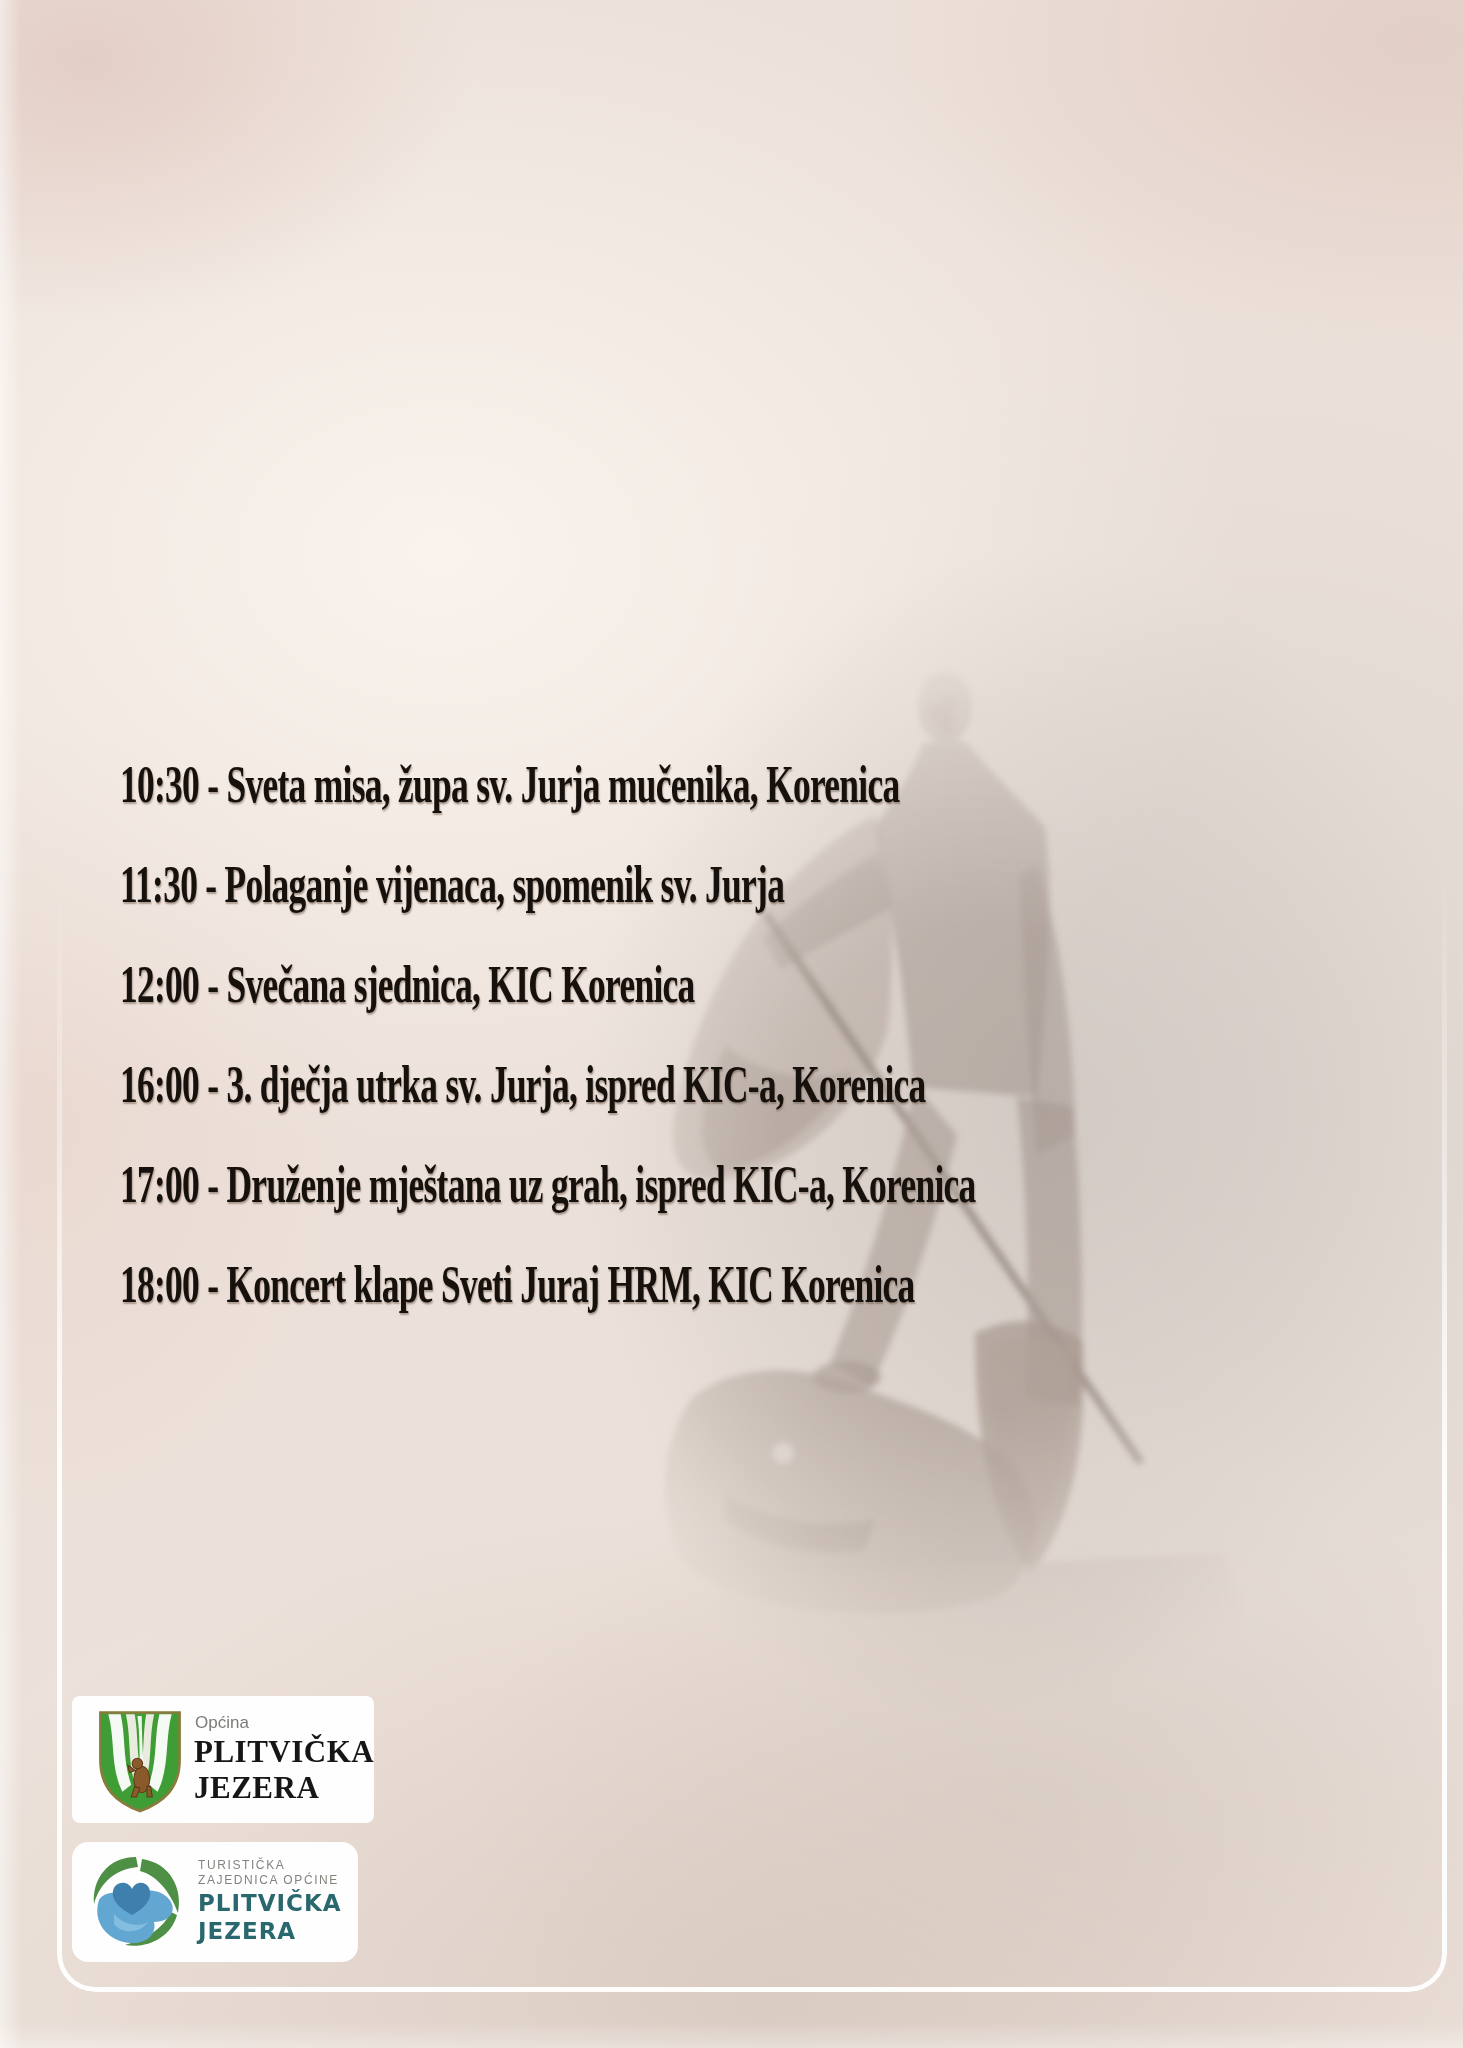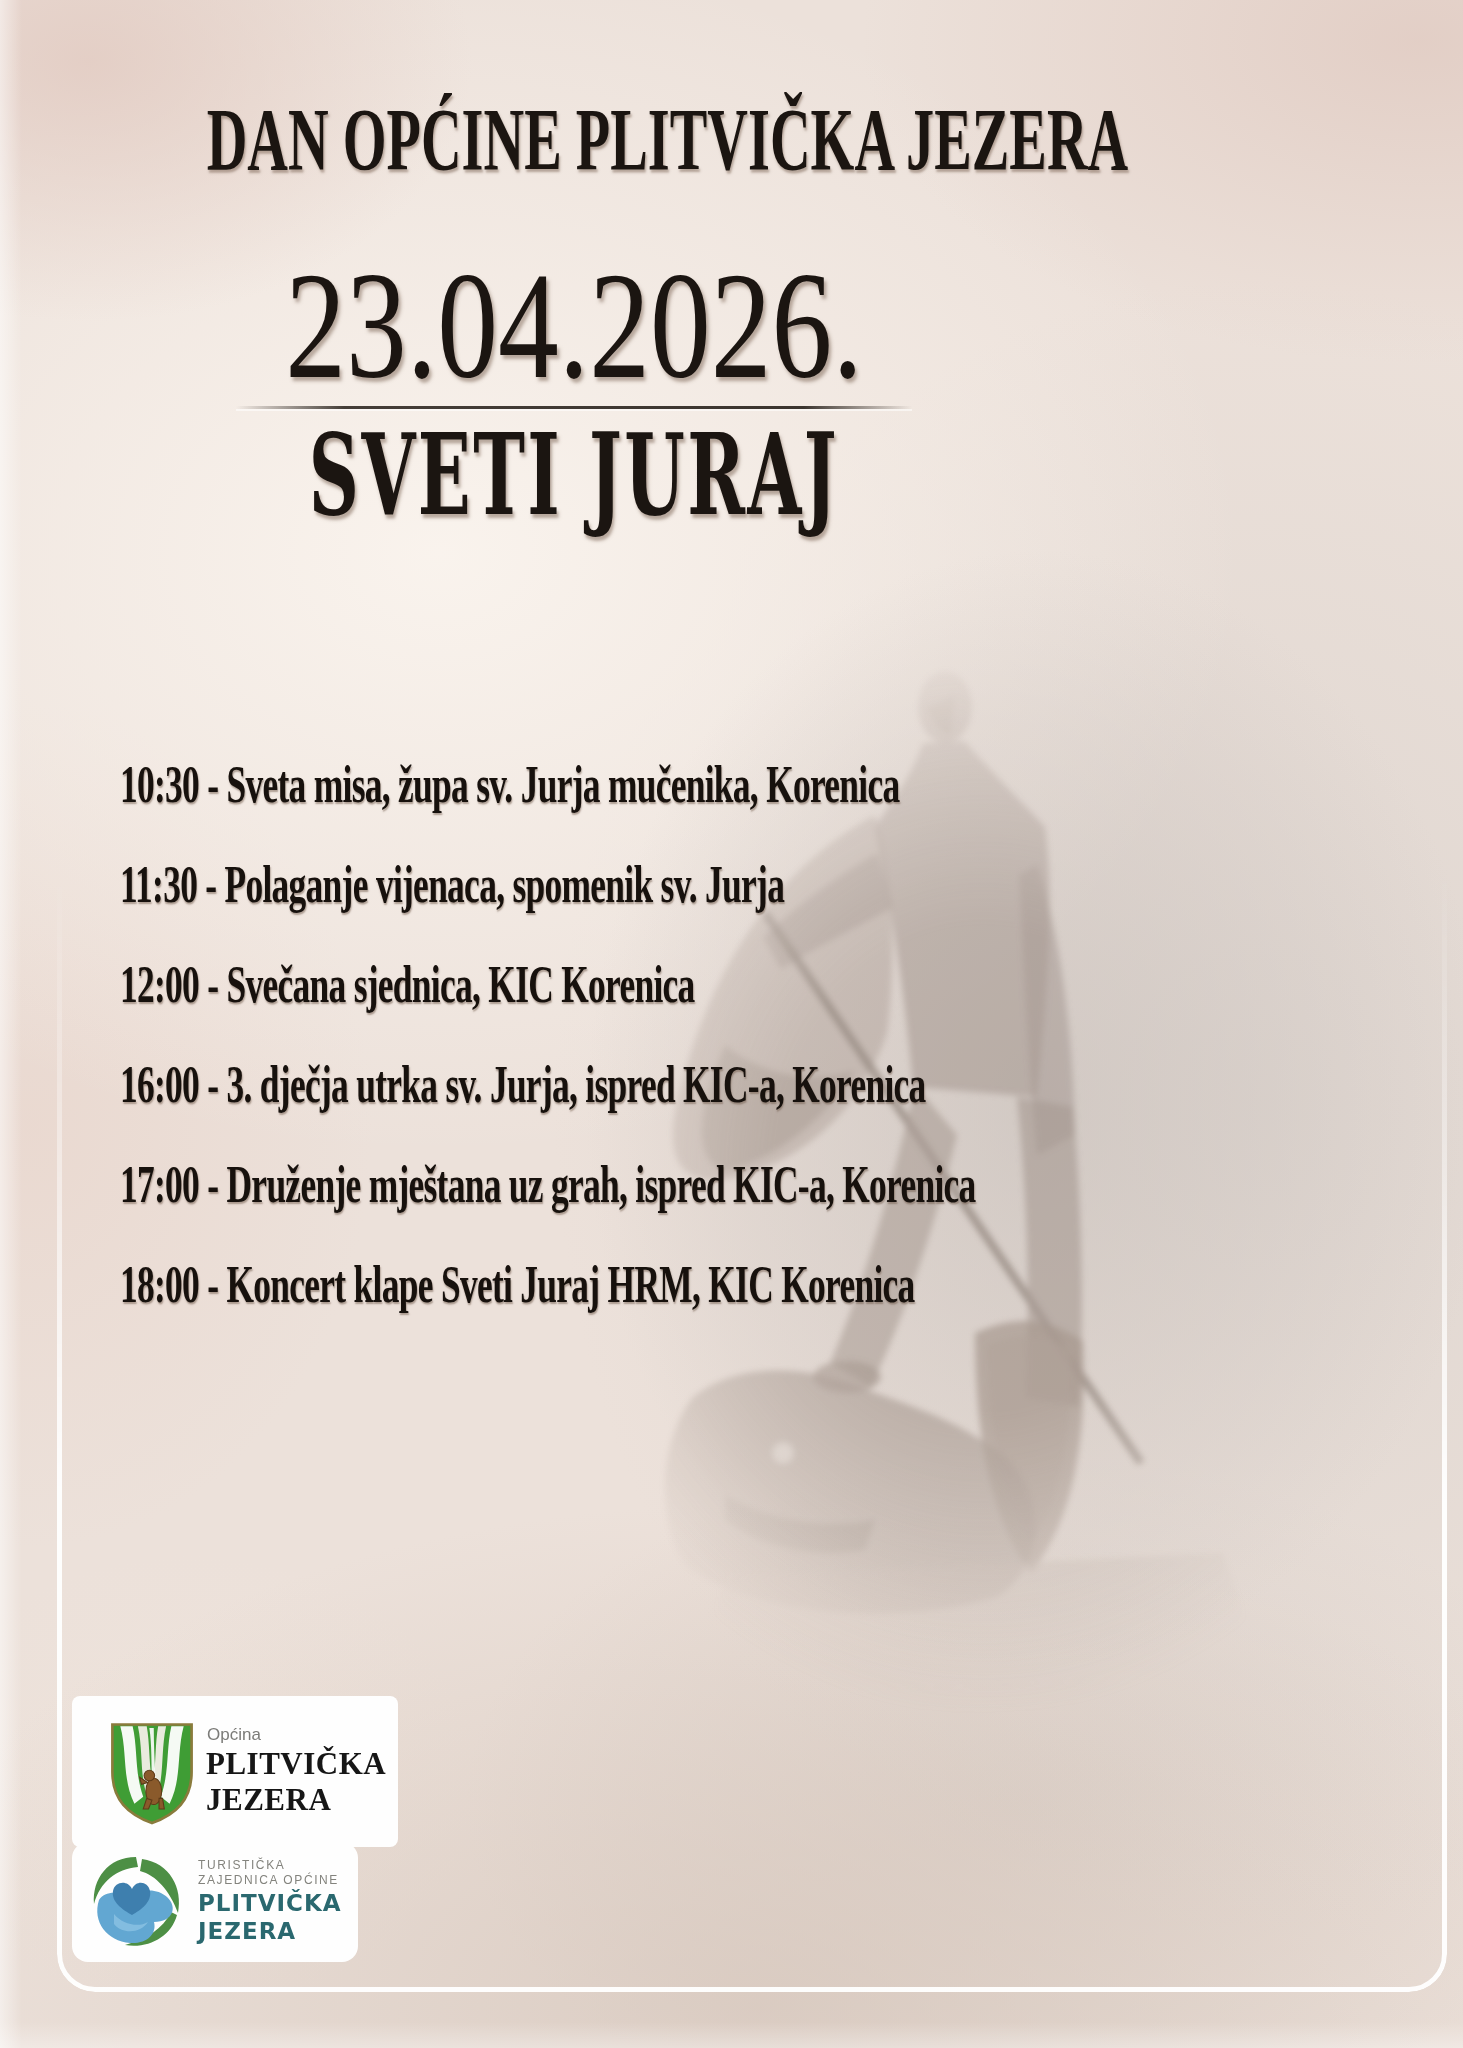--- a/index.html
+++ b/index.html
@@ -70,21 +70,21 @@
 
   .statue-wrap{
     position:absolute;left:575px;top:615px;width:888px;height:1180px;opacity:.62;
     -webkit-mask-image:radial-gradient(ellipse 62% 54% at 46% 47%, #000 38%, rgba(0,0,0,.55) 62%, transparent 86%);
             mask-image:radial-gradient(ellipse 62% 54% at 46% 47%, #000 38%, rgba(0,0,0,.55) 62%, transparent 86%);
   }
 
   .logo-box{
     position:absolute;background:#fefefe;display:flex;align-items:center;
   }
-  .logo-muni{left:72px;top:1696px;width:294px;height:119px;border-radius:8px;padding:16px;}
+  .logo-muni{left:72px;top:1696px;width:294px;height:119px;border-radius:8px;padding:4px;}
   .logo-muni .crest{margin-left:20px;flex:0 0 auto;}
   .muni-text{margin-left:10px;line-height:1;}
   .muni-pre{font-family:"Liberation Sans",sans-serif;font-size:17px;color:#7b7b78;margin:0 0 3px 1px;}
   .muni-name{font-family:"Liberation Serif",serif;font-weight:bold;font-size:31px;color:#161616;letter-spacing:.5px;line-height:1.15;}
 
   .logo-tz{left:72px;top:1842px;width:286px;height:120px;border-radius:16px;}
   .logo-tz .tzicon{margin-left:14px;flex:0 0 auto;}
   .tz-text{margin-left:12px;line-height:1;}
   .tz-pre{font-family:"Liberation Sans",sans-serif;font-size:12px;letter-spacing:1.6px;color:#83837d;margin-bottom:3px;}
   .tz-name{font-family:"DejaVu Sans",sans-serif;font-weight:bold;font-size:23px;letter-spacing:1px;color:#2a686f;line-height:1.22;}
@@ -132,26 +132,20 @@
 
         <path d="M150,962 L648,938 L700,1082 L106,1104 Z" fill="#b0a298" fill-opacity=".5"></path>
         <path d="M180,1080 L660,1060 L680,1160 L160,1176 Z" fill="#bdafa4" fill-opacity=".35"></path>
       </g>
     </svg>
   </div>
 
   <div class="frame-line"></div>
   <div class="edge-glow"></div>
 
-  <div class="header">
-    <h1 class="title">DAN OPĆINE PLITVIČKA JEZERA</h1>
-    <div class="date">23.04.2026.</div>
-    <div class="divider"></div>
-    <div class="subtitle">SVETI JURAJ</div>
-  </div>
 
   <ul class="schedule">
     <li>10:30 - Sveta misa, župa sv. Jurja mučenika, Korenica</li>
     <li>11:30 - Polaganje vijenaca, spomenik sv. Jurja</li>
     <li>12:00 - Svečana sjednica, KIC Korenica</li>
     <li>16:00 - 3. dječja utrka sv. Jurja, ispred KIC-a, Korenica</li>
     <li>17:00 - Druženje mještana uz grah, ispred KIC-a, Korenica</li>
     <li>18:00 - Koncert klape Sveti Juraj HRM, KIC Korenica</li>
   </ul>
 

